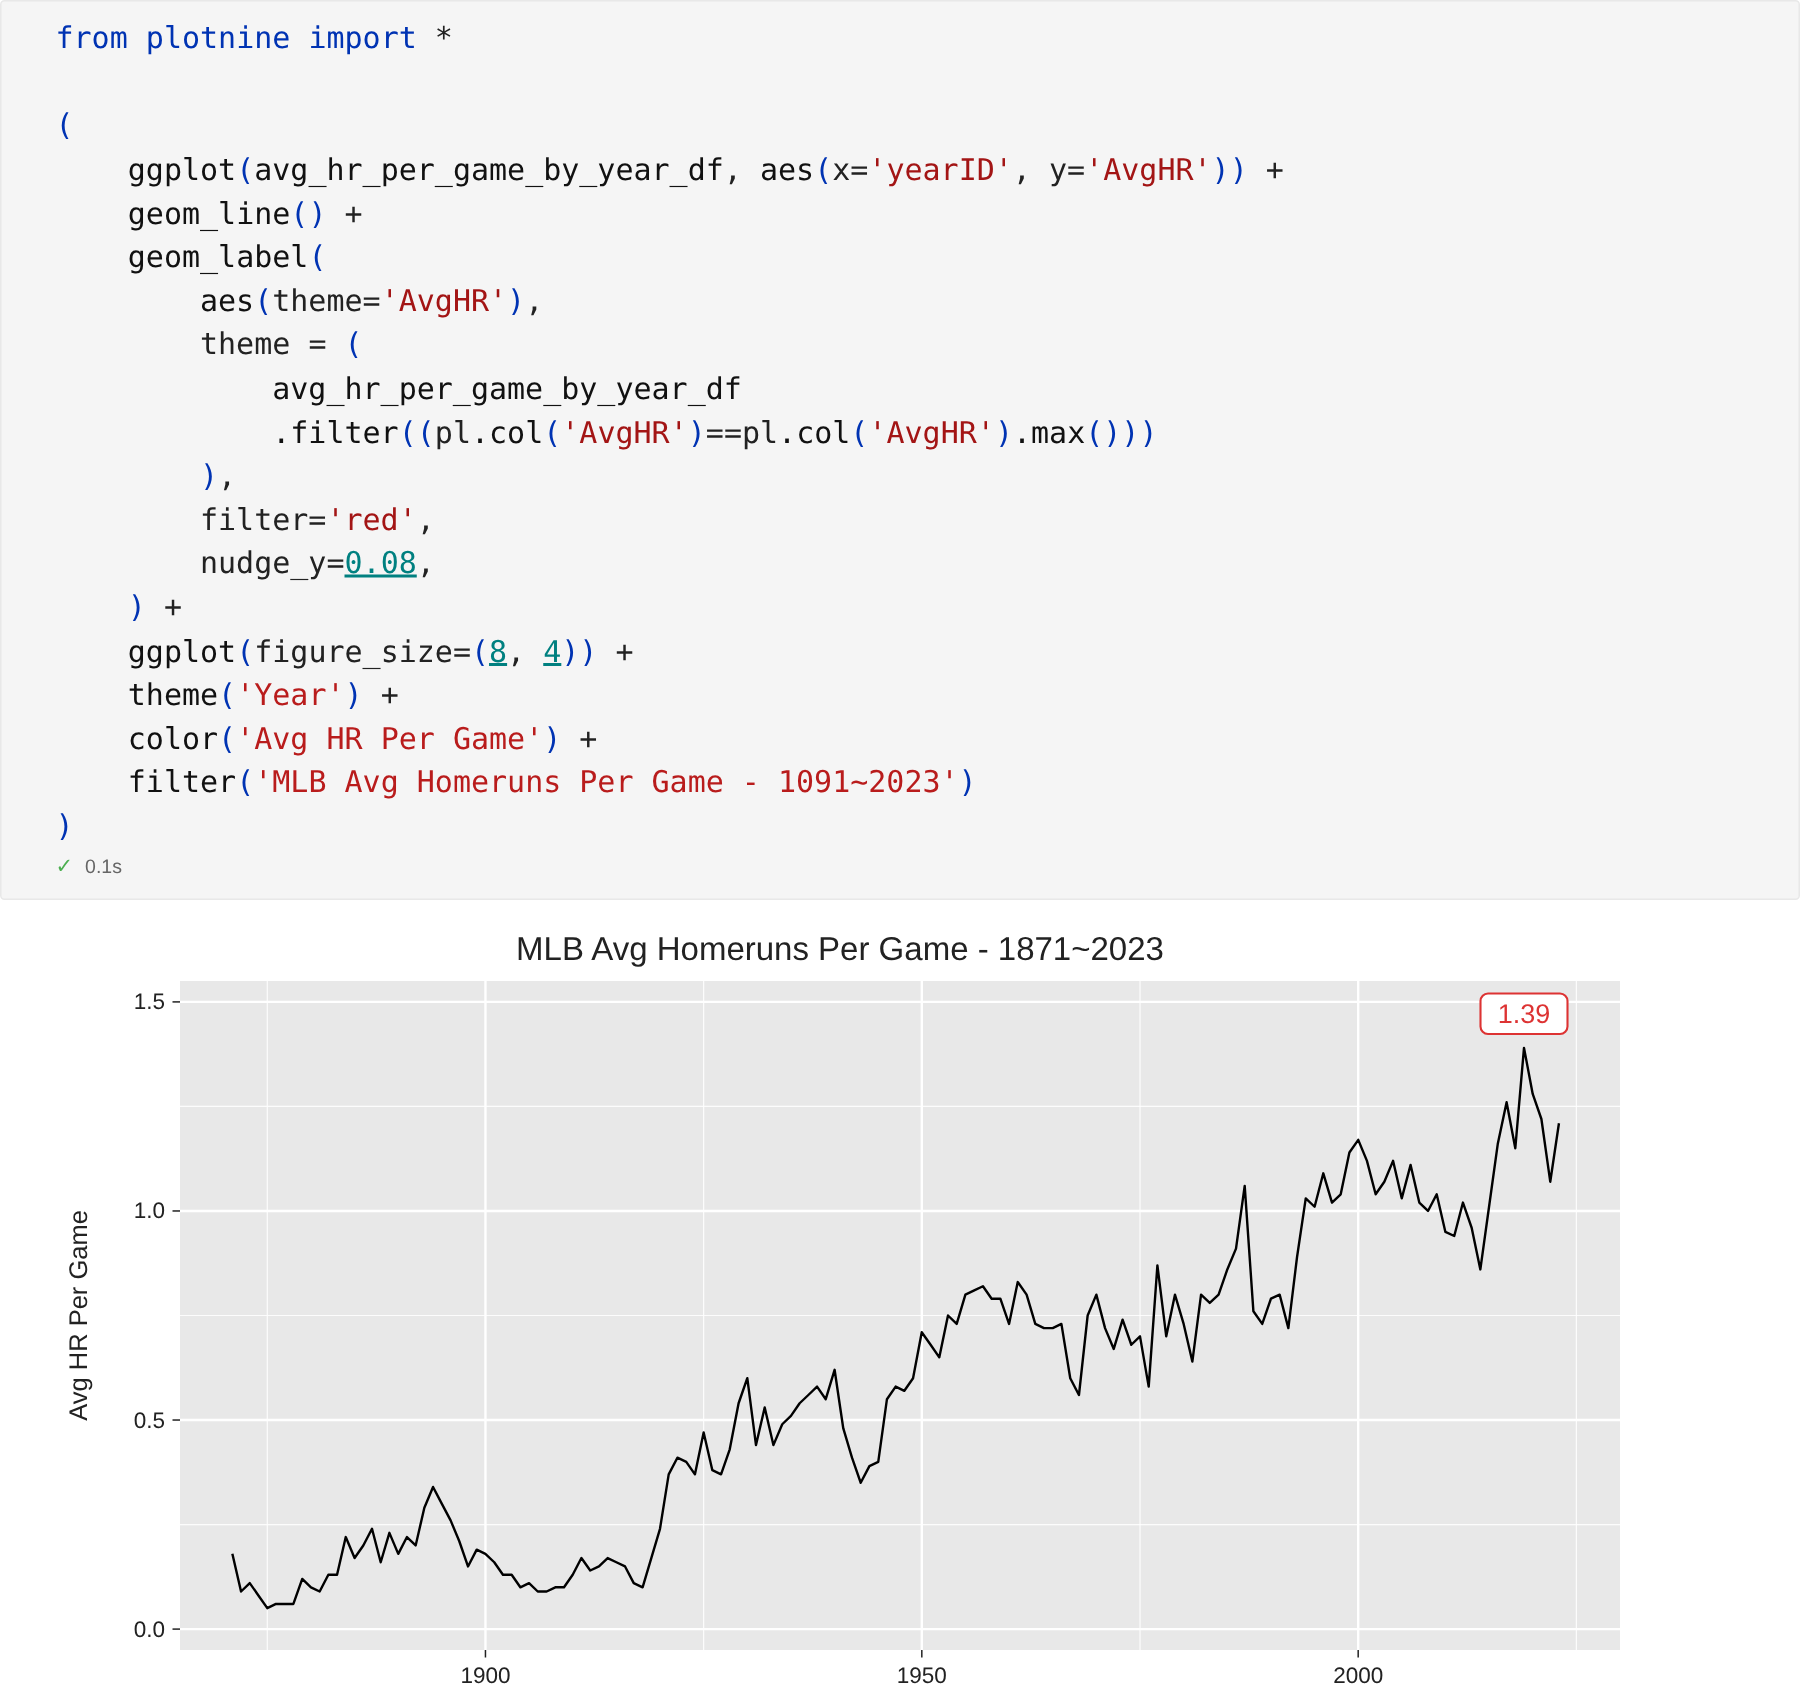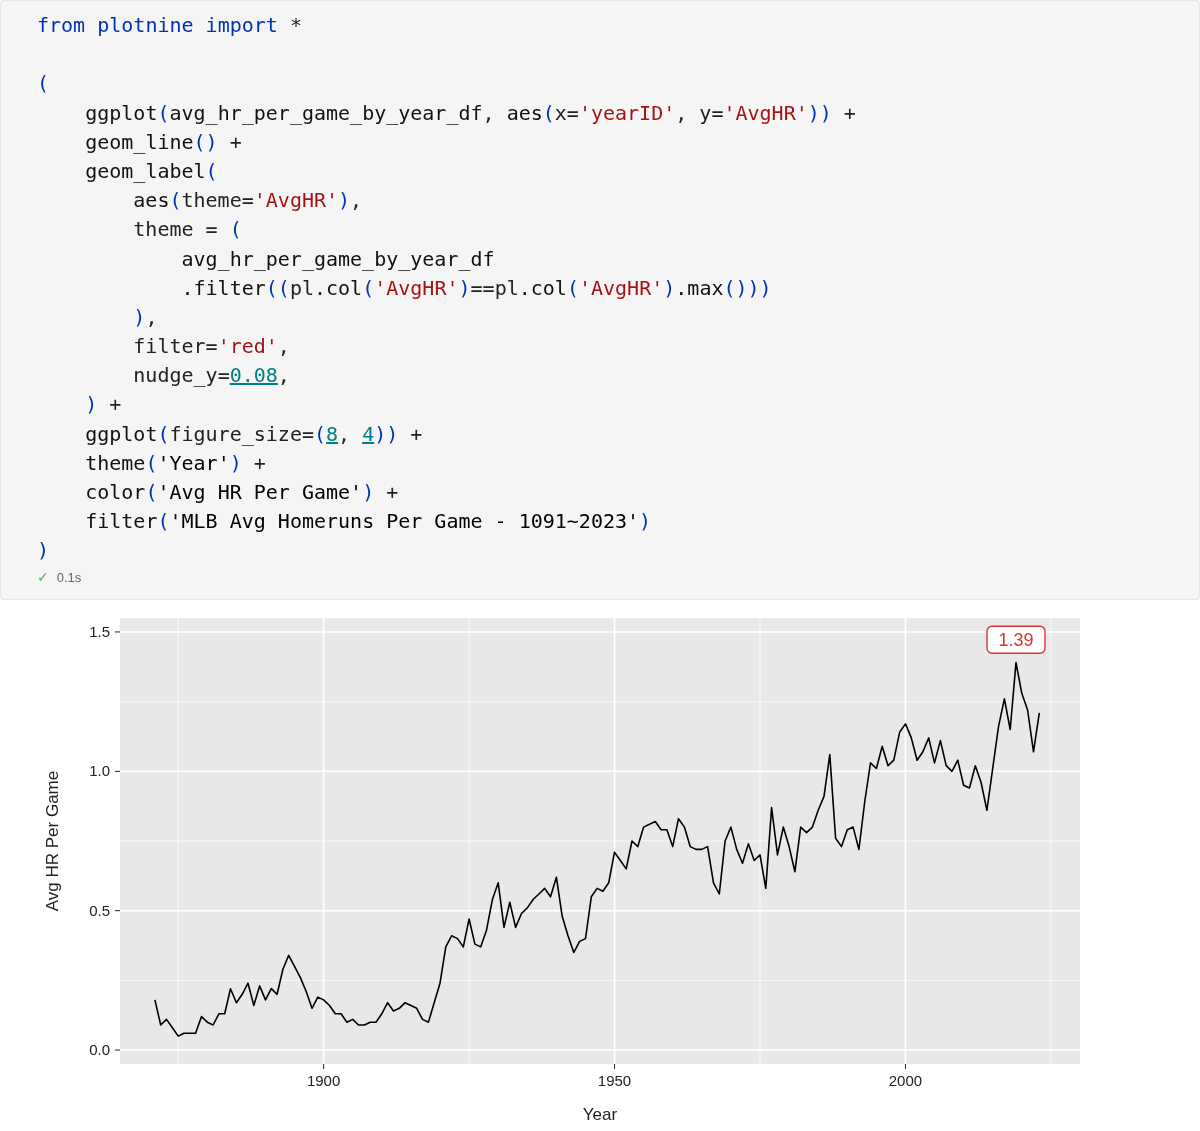--- a/index.html
+++ b/index.html
@@ -31,21 +31,21 @@
     font-family: "SF Mono", ui-monospace, Menlo, Consolas, monospace;
     font-size: 20px;
     line-height: 1.46;
     white-space: pre;
     color: #222;
   }
   .tok-kw   { color: #0033b3; font-weight: 500; }
   .tok-mod  { color: #0033b3; }
   .tok-fn   { color: #111; }
   .tok-str  { color: #a31515; }
-  .tok-str2 { color: #000000; }
+  .tok-str2 { color: #b91c1c; }
   .tok-num  { color: #008080; text-decoration: underline; }
   .tok-par  { color: #0033b3; }
   .tok-op   { color: #222; }
   .exec-row {
     display: flex;
     align-items: center;
     gap: 8px;
     padding: 4px 0 6px 0;
     font-size: 13px;
     color: #666;
@@ -100,20 +100,21 @@
 <span class="tok-par">)</span></pre>
     <div class="exec-row">
       <span class="check-icon">✓</span>
       <span>0.1s</span>
     </div>
   </div>
 </div>
 
 <div class="output">
   <div class="chart-wrap">
+    <div class="chart-title">MLB Avg Homeruns Per Game - 1871~2023</div>
     <svg id="chart-svg" width="1060" height="520">
         <rect x="90" y="4" width="960" height="446" class="plot-bg"></rect>
         <line x1="90" x2="1050" y1="436.0625" y2="436.0625" class="grid-major"></line>
         <line x1="90" x2="1050" y1="296.6875" y2="296.6875" class="grid-major"></line>
         <line x1="90" x2="1050" y1="157.3125" y2="157.3125" class="grid-major"></line>
         <line x1="90" x2="1050" y1="17.9375" y2="17.9375" class="grid-major"></line>
         <line x1="90" x2="1050" y1="366.375" y2="366.375" class="grid-minor"></line>
         <line x1="90" x2="1050" y1="227" y2="227" class="grid-minor"></line>
         <line x1="90" x2="1050" y1="87.625" y2="87.625" class="grid-minor"></line>
         <line y1="4" y2="450" x1="293.6363636363636" x2="293.6363636363636" class="grid-major"></line>

